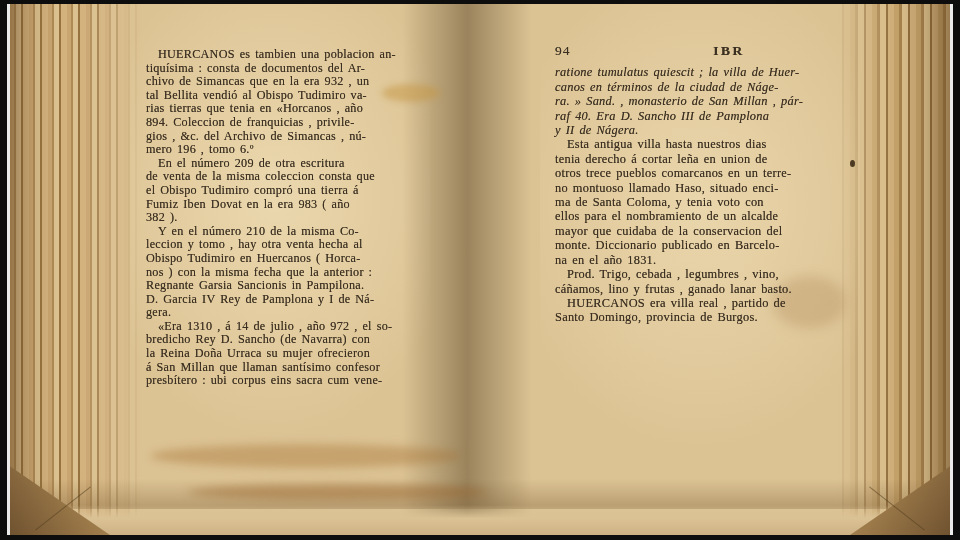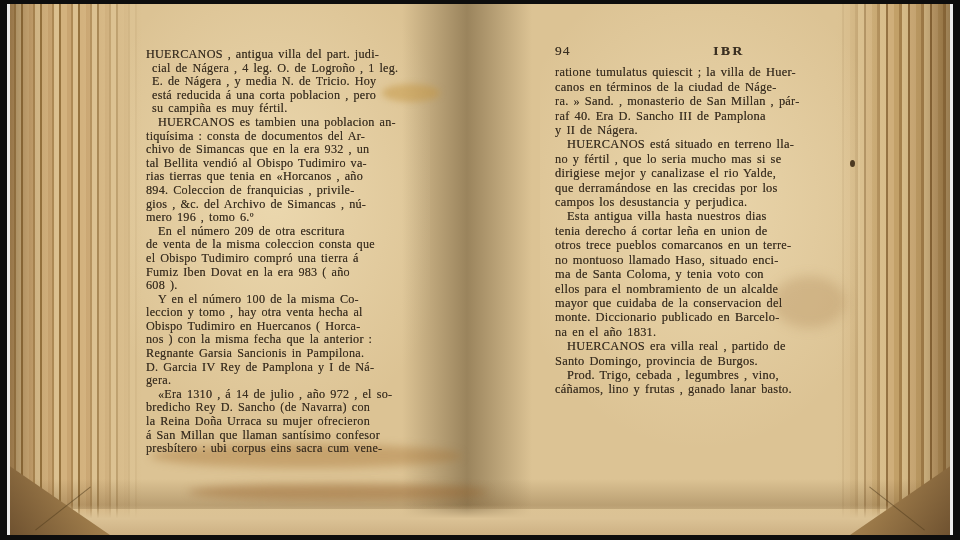--- a/index.html
+++ b/index.html
@@ -76,21 +76,21 @@
     text-shadow:0 0 .5px rgba(58,47,33,.65);
   }
   .col-left{left:136px;top:44px;width:318px;font-size:12.2px;line-height:13.6px;}
   .col-right{left:545px;top:40px;width:322px;font-size:12.4px;line-height:14.4px;}
   .page-col p{
     margin:0;white-space:pre-line;
     word-spacing:1.6px;letter-spacing:.25px;
   }
   .hang{text-indent:-6px;padding-left:6px;}
   .ind{text-indent:12px;}
-  .cont{text-indent:0;}
+  .cont{text-indent:0;font-style:italic;}
   .head-row{
     display:flex;align-items:center;margin-bottom:7px;
     font-size:13.5px;letter-spacing:1px;
   }
   .pageno{width:60px;}
   .runhead{flex:1;text-align:center;font-weight:bold;letter-spacing:2.5px;padding-right:34px;}
 </style>
 </head>
 <body>
 
@@ -108,39 +108,34 @@
   <div class="crack crack-bl"></div>
   <div class="crack crack-br"></div>
 
   <div class="stain stain-a"></div>
   <div class="stain stain-b"></div>
   <div class="stain stain-c"></div>
   <div class="stain stain-d"></div>
   <div class="speck"></div>
 
   <div class="page-col col-left">
-    <p class="hang">HUERCANOS , antigua villa del part. judi-
-cial de Nágera , 4 leg. O. de Logroño , 1 leg.
-E. de Nágera , y media N. de Tricio. Hoy
-está reducida á una corta poblacion , pero
-su campiña es muy fértil.</p>
     <p class="ind">HUERCANOS es tambien una poblacion an-
 tiquísima : consta de documentos del Ar-
 chivo de Simancas que en la era 932 , un
 tal Bellita vendió al Obispo Tudimiro va-
 rias tierras que tenia en «Horcanos , año
 894. Coleccion de franquicias , privile-
 gios , &amp;c. del Archivo de Simancas , nú-
 mero 196 , tomo 6.º</p>
     <p class="ind">En el número 209 de otra escritura
 de venta de la misma coleccion consta que
 el Obispo Tudimiro compró una tierra á
 Fumiz Iben Dovat en la era 983 ( año
-608 ).</p>
-    <p class="ind">Y en el número 100 de la misma Co-
+382 ).</p>
+    <p class="ind">Y en el número 210 de la misma Co-
 leccion y tomo , hay otra venta hecha al
 Obispo Tudimiro en Huercanos ( Horca-
 nos ) con la misma fecha que la anterior :
 Regnante Garsia Sancionis in Pampilona.
 D. Garcia IV Rey de Pamplona y I de Ná-
 gera.</p>
     <p class="ind">«Era 1310 , á 14 de julio , año 972 , el so-
 bredicho Rey D. Sancho (de Navarra) con
 la Reina Doña Urraca su mujer ofrecieron
 á San Millan que llaman santísimo confesor
@@ -150,33 +145,28 @@
   <div class="page-col col-right">
     <div class="head-row">
       <span class="pageno">94</span>
       <span class="runhead">IBR</span>
     </div>
     <p class="cont">ratione tumulatus quiescit ; la villa de Huer-
 canos en términos de la ciudad de Náge-
 ra. » Sand. , monasterio de San Millan , pár-
 raf 40. Era D. Sancho III de Pamplona
 y II de Nágera.</p>
-    <p class="ind">HUERCANOS está situado en terreno lla-
-no y fértil , que lo seria mucho mas si se
-dirigiese mejor y canalizase el rio Yalde,
-que derramándose en las crecidas por los
-campos los desustancia y perjudica.</p>
     <p class="ind">Esta antigua villa hasta nuestros dias
 tenia derecho á cortar leña en union de
 otros trece pueblos comarcanos en un terre-
 no montuoso llamado Haso, situado enci-
 ma de Santa Coloma, y tenia voto con
 ellos para el nombramiento de un alcalde
 mayor que cuidaba de la conservacion del
 monte. Diccionario publicado en Barcelo-
 na en el año 1831.</p>
+    <p class="ind">Prod. Trigo, cebada , legumbres , vino,
+cáñamos, lino y frutas , ganado lanar basto.</p>
     <p class="ind">HUERCANOS era villa real , partido de
 Santo Domingo, provincia de Burgos.</p>
-    <p class="ind">Prod. Trigo, cebada , legumbres , vino,
-cáñamos, lino y frutas , ganado lanar basto.</p>
   </div>
 
 </div>
 
 </body></html>

